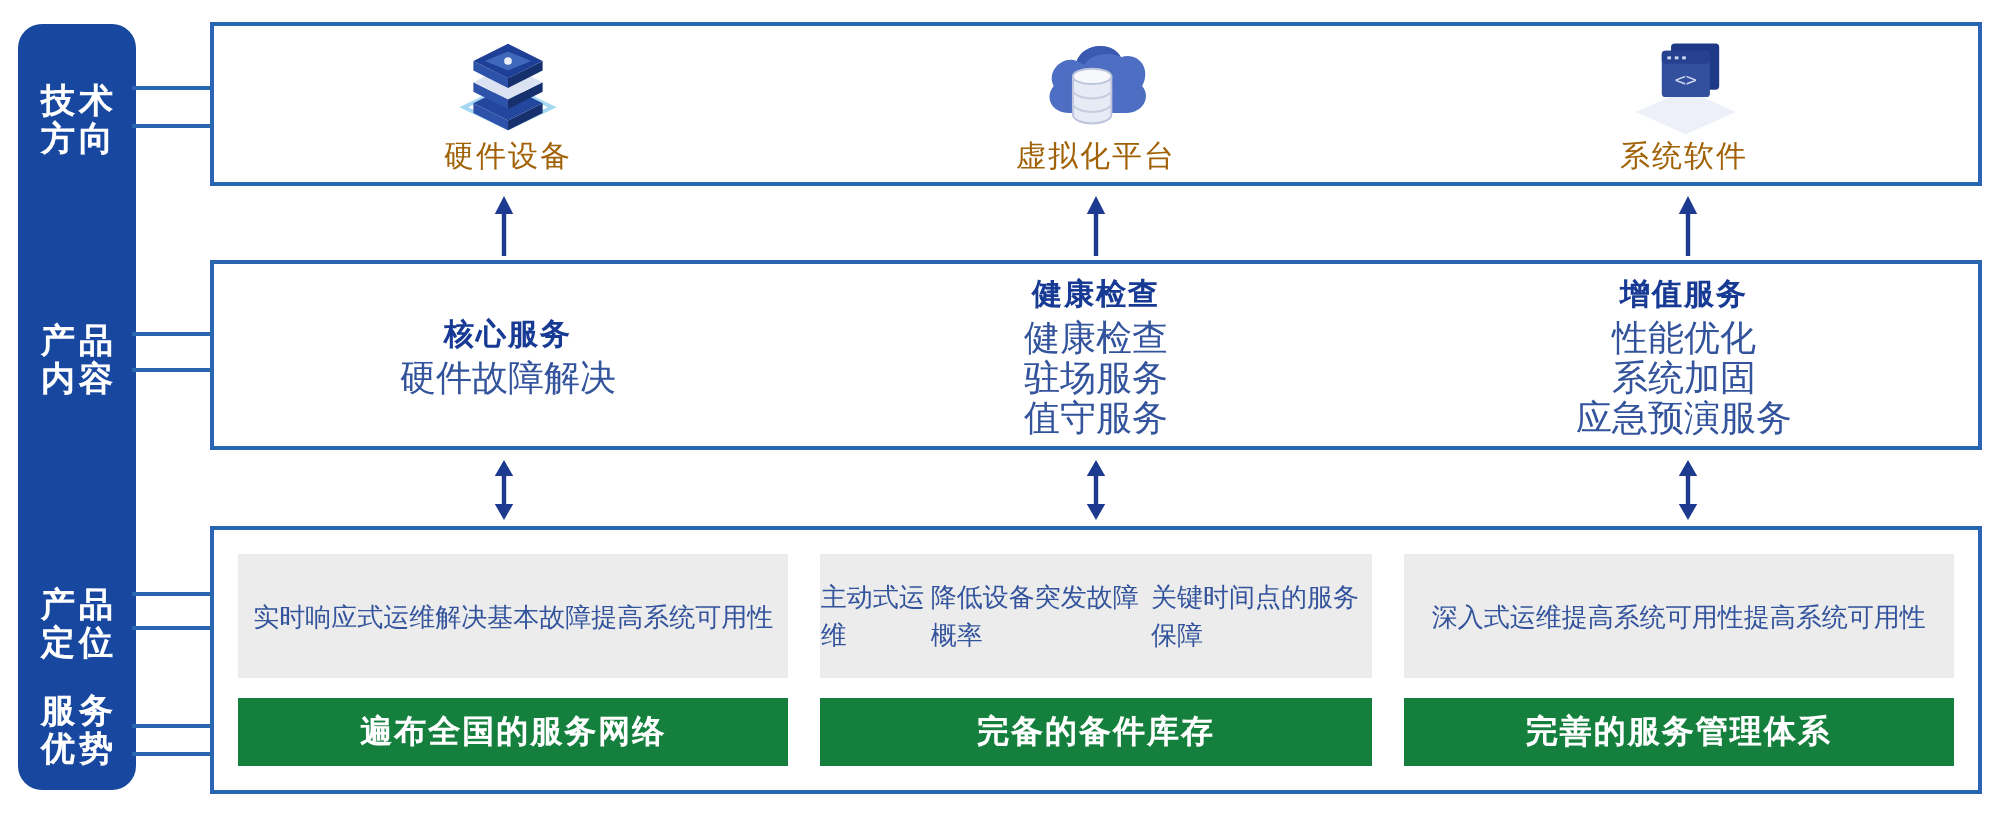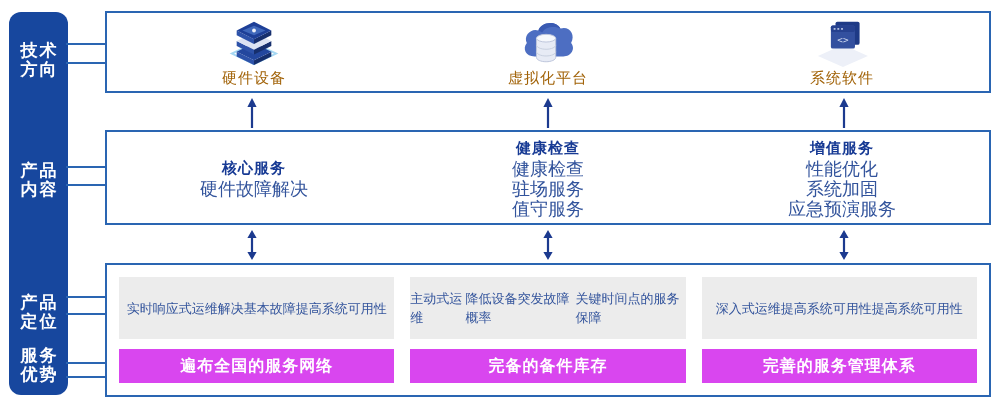--- a/index.html
+++ b/index.html
@@ -36,21 +36,21 @@
   .svc-heading{font-size:15px;font-weight:bold;color:#173a94;line-height:22px;letter-spacing:1px;}
   .svc-line{font-size:18px;color:#33549c;line-height:20px;}
   
   .pos-col{display:flex;flex-direction:column;}
   .gray-box{
     flex:1;background:#ececec;display:flex;flex-direction:row;
     align-items:center;justify-content:center;width:100%;
   }
   .gray-line{font-size:13px;color:#33549c;line-height:19px;}
   .blue-bar{
-    margin-top:10px;height:34px;width:100%;background:#d946ef;
+    margin-top:10px;height:34px;width:100%;background:#15803d;
     display:flex;align-items:center;justify-content:center;
     color:#ffffff;font-size:16px;font-weight:bold;letter-spacing:1px;
   }
   
   .arrow{position:absolute;width:12px;height:30px;}
   .arrow svg{display:block;}
   .ar-row1{top:98px;}
   .ar-row2{top:230px;}
   .ar-c1{left:246px;}.ar-c2{left:542px;}.ar-c3{left:838px;}
 </style>

